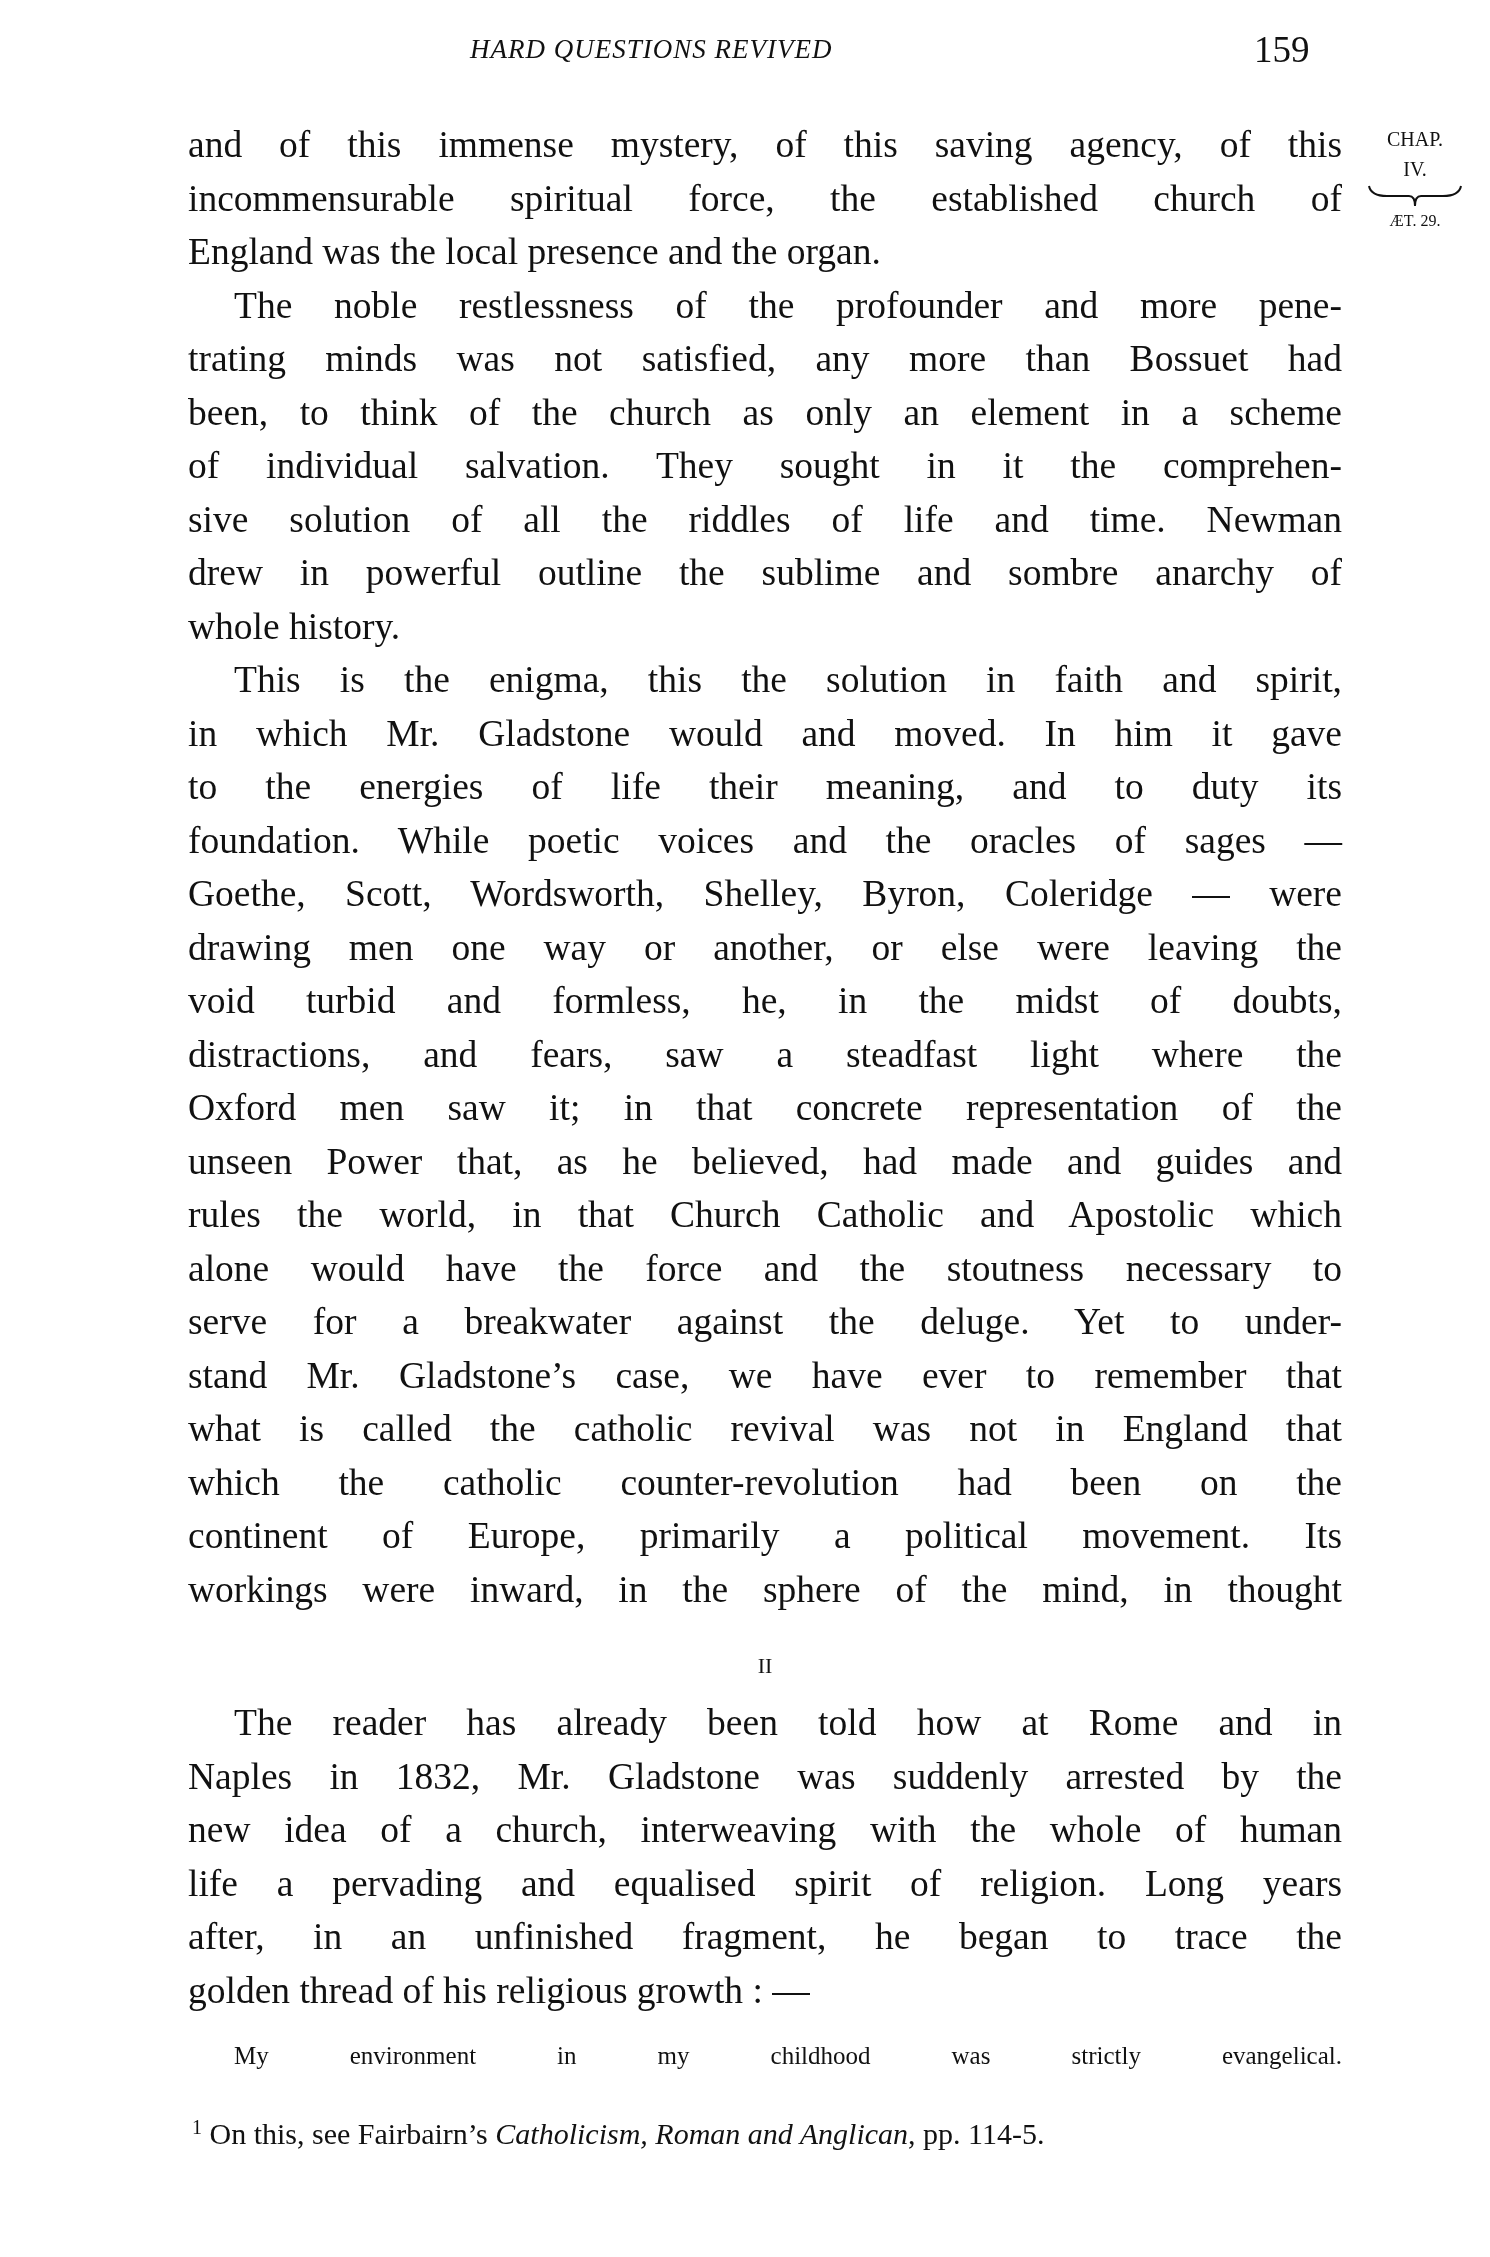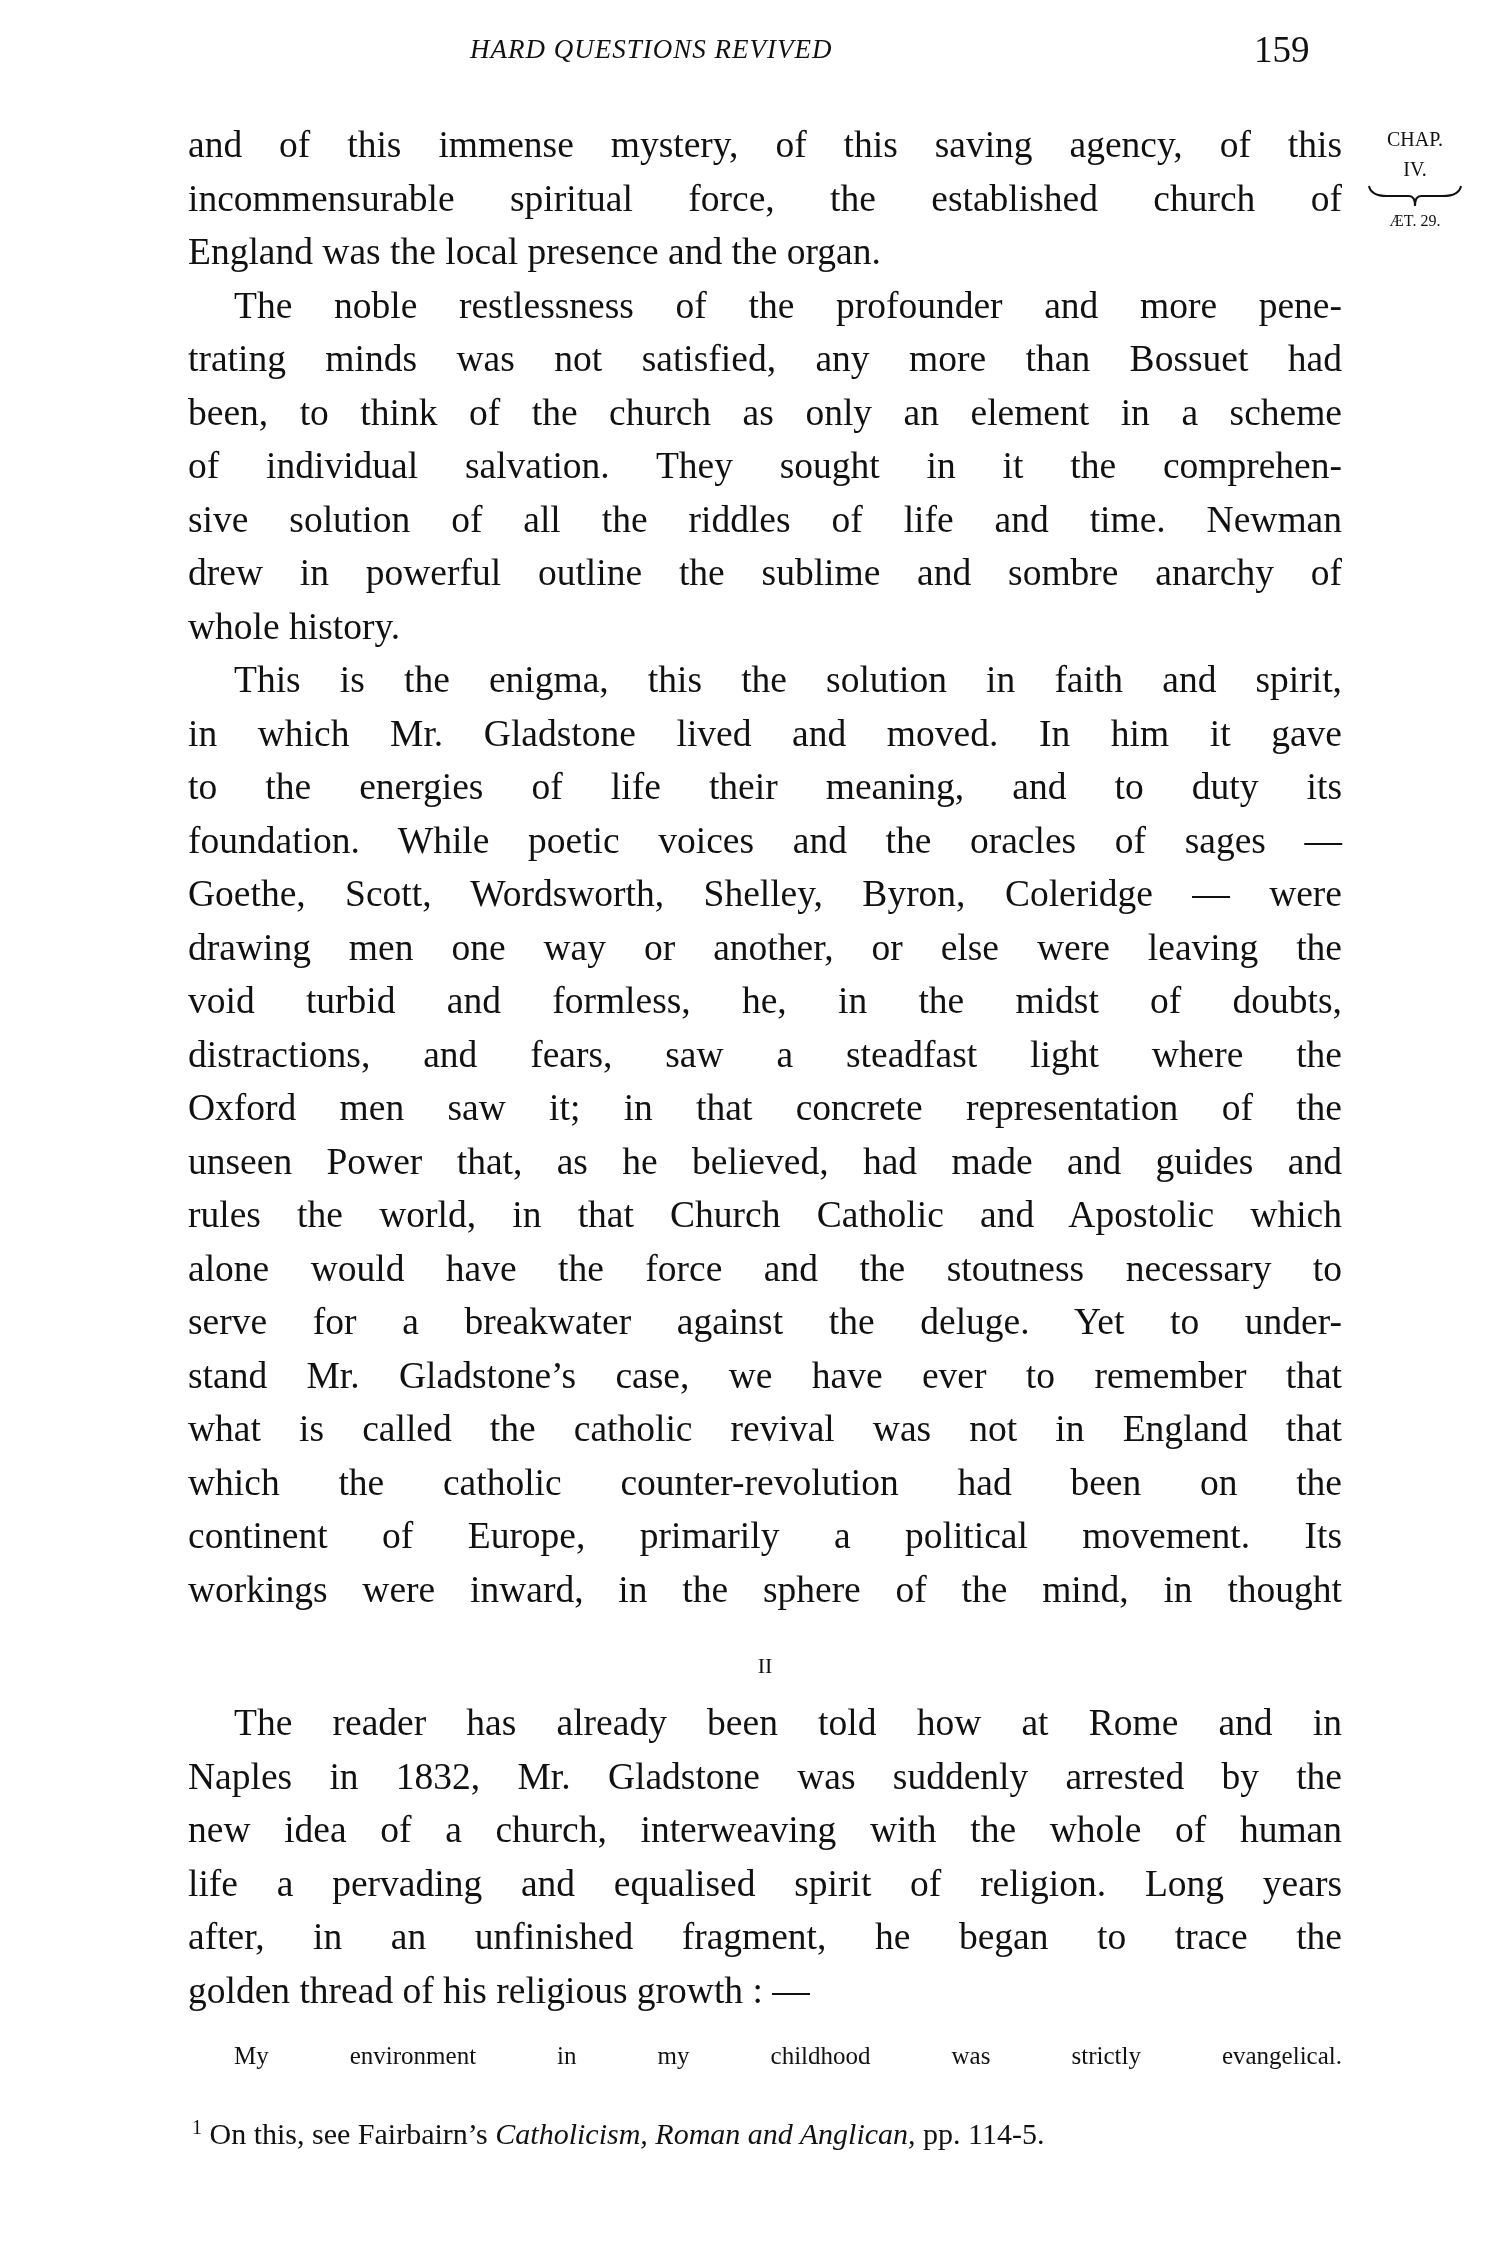--- a/index.html
+++ b/index.html
@@ -69,21 +69,21 @@
     <span class="line indent">The noble restlessness of the profounder and more pene-</span>
     <span class="line">trating minds was not satisfied, any more than Bossuet had</span>
     <span class="line">been, to think of the church as only an element in a scheme</span>
     <span class="line">of individual salvation. They sought in it the comprehen-</span>
     <span class="line">sive solution of all the riddles of life and time. Newman</span>
     <span class="line">drew in powerful outline the sublime and sombre anarchy of</span>
     <span class="line last">whole history.</span>
   </div>
   <div>
     <span class="line indent">This is the enigma, this the solution in faith and spirit,</span>
-    <span class="line">in which Mr. Gladstone lived and moved. In him it gave</span>
+    <span class="line">in which Mr. Gladstone would and moved. In him it gave</span>
     <span class="line">to the energies of life their meaning, and to duty its</span>
     <span class="line">foundation. While poetic voices and the oracles of sages —</span>
     <span class="line">Goethe, Scott, Wordsworth, Shelley, Byron, Coleridge — were</span>
     <span class="line">drawing men one way or another, or else were leaving the</span>
     <span class="line">void turbid and formless, he, in the midst of doubts,</span>
     <span class="line">distractions, and fears, saw a steadfast light where the</span>
     <span class="line">Oxford men saw it; in that concrete representation of the</span>
     <span class="line">unseen Power that, as he believed, had made and guides and</span>
     <span class="line">rules the world, in that Church Catholic and Apostolic which</span>
     <span class="line">alone would have the force and the stoutness necessary to</span>

